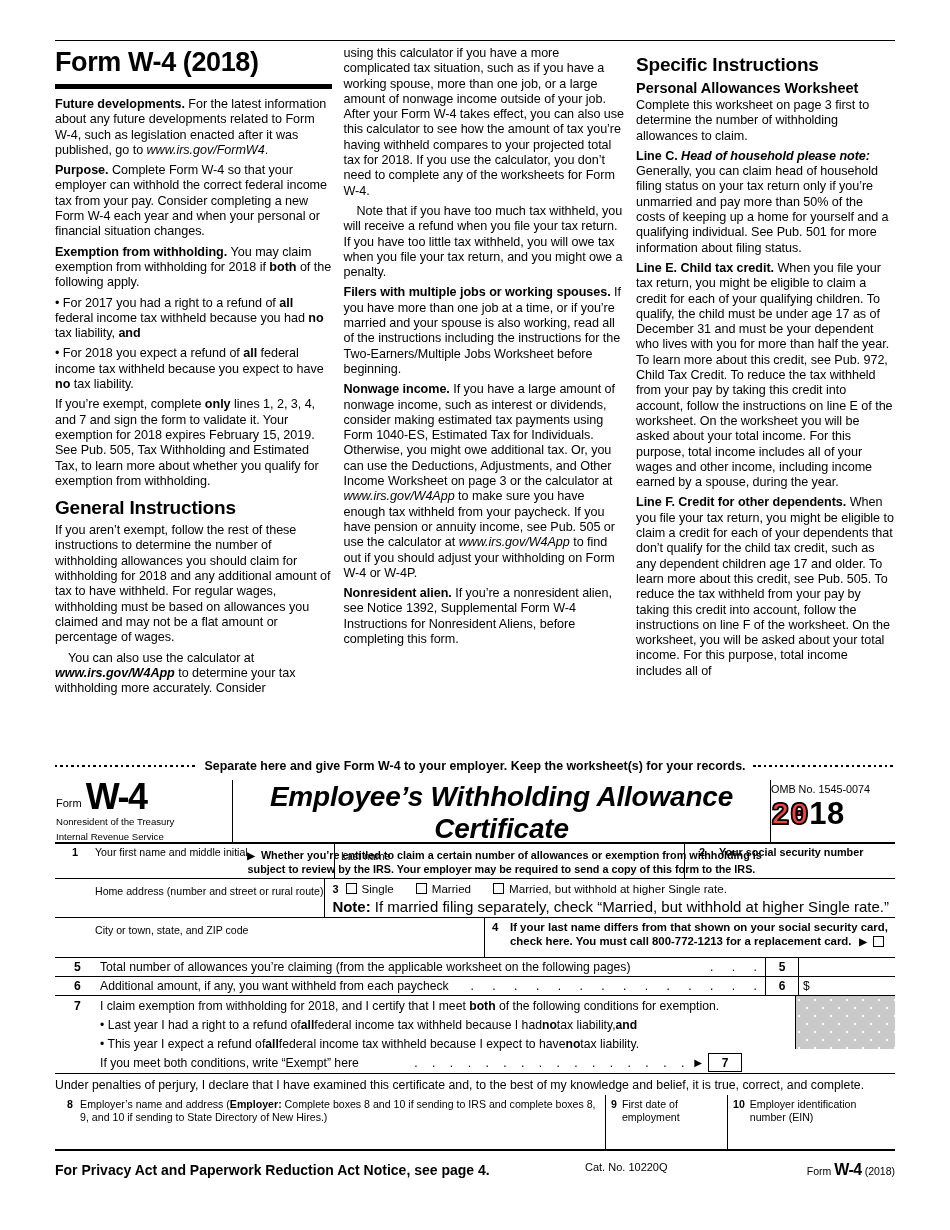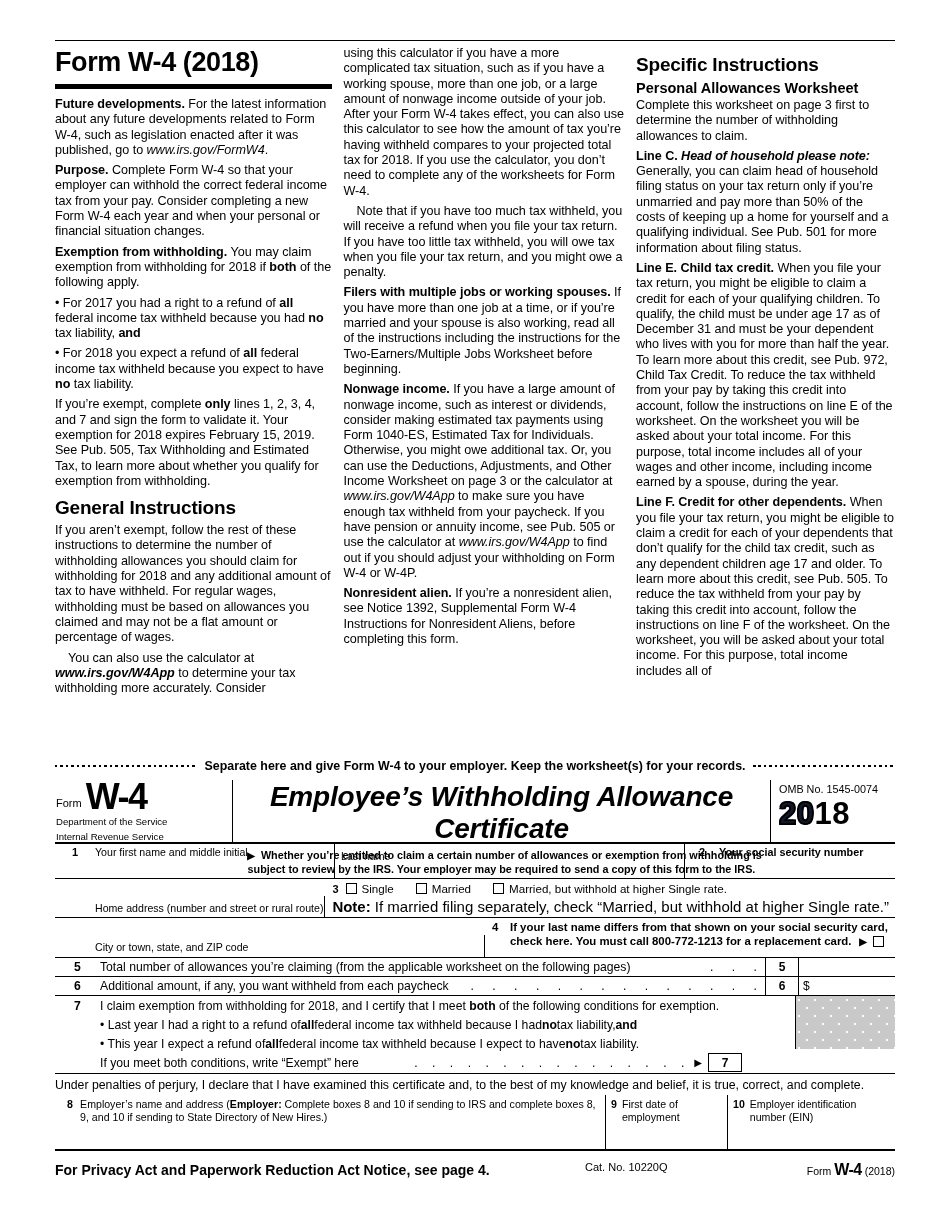--- a/index.html
+++ b/index.html
@@ -29,39 +29,39 @@
   
   .form-header { display:flex; border-bottom:2.2px solid #000; height:64px; }
   .fh-left { width:178px; border-right:1.6px solid #000; padding:1px 4px 0 1px; }
   .fh-w4row { display:flex; align-items:flex-end; gap:4px; }
   .fh-formword { font-size:11px; padding-bottom:4px; }
   .fh-w4 { font-size:36px; font-weight:700; letter-spacing:-1.5px; line-height:32px; }
   .fh-agency { font-size:9.6px; line-height:11.5px; margin-top:3px; }
   .fh-center { flex:1; text-align:center; padding:1px 8px 0 8px; }
   .fh-title { font-size:28px; font-weight:700; letter-spacing:-0.2px;font-style:italic; }
   .fh-sub { font-size:10.8px; font-weight:700; line-height:13.5px; margin-top:4px; }
-  .fh-right { width:125px; border-left:1.6px solid #000; padding:3px 2px 0 8px; }
+  .fh-right { width:125px; border-left:1.6px solid #000; padding:3px 2px 0 0; }
   .fh-omb { font-size:10.8px; white-space:nowrap; }
   .fh-year { font-size:31px; font-weight:700; letter-spacing:0.5px; margin-top:1px; }
-  .y-outline { color:#0f172a; -webkit-text-stroke:1.3px #000;
-    text-shadow:-1px -1px 0 #000,1px -1px 0 #000,-1px 1px 0 #000,1px 1px 0 #000; }
+  .y-outline { color:#ef4444; -webkit-text-stroke:1.3px #000;
+    text-shadow:-1px -1px 0 #000,1px -1px 0 #000,-1px 1px 0 #000,1px 1px 0 #000;font-family:Liberation Mono, monospace; }
   
   .row { display:flex; border-bottom:1px solid #000; position:relative; }
   .fnum { font-weight:700; font-size:11px; }
   .flabel { font-size:10.6px; }
   .flabel-b { font-size:10.8px; font-weight:700; }
   .row1 { height:35px; }
   .c-name { width:280px; border-right:1px solid #000; padding-top:2px; display:flex; }
   .c-name .fnum { width:40px; text-align:center; }
   .c-last { width:350px; border-right:1px solid #000; padding:2px 0 0 6px; }
   .c-ssn { flex:1; display:flex; padding-top:2px; }
   .c-ssn .fnum { width:34px; text-align:center; }
   .row2 { height:39px; }
   .row3 { height:40px; }
-  .c-left430 { width:430px; border-right:1px solid #000; padding:2px 0 0 40px;margin-top:17px; }
+  .c-left430 { width:430px; border-right:1px solid #000; padding:2px 0 0 40px; }
   .c-right { flex:1; padding:2px 6px 0 7px; }
   .opt-row { display:flex; align-items:center; font-size:11.6px; margin-top:1px; }
   .opt-row .fnum { margin-right:7px; }
   .cb { display:inline-block; width:11px; height:11px; border:1.3px solid #000; background:#fff; margin-right:5px; flex:0 0 auto; }
   .opt-label { margin-right:22px; white-space:nowrap; }
   .note-line { font-size:15px; margin-top:3px; white-space:nowrap;text-align:right; }
   .l4line { display:flex; font-size:11.4px; font-weight:700; line-height:15px; }
   .l4line .fnum { width:14px; margin-right:4px; font-size:11.4px; }
   .l4b { display:flex; align-items:center; padding-left:18px; font-size:11.4px; font-weight:700; }
   .l4spacer { flex:1; }
@@ -144,21 +144,21 @@
     <div class="sep-text">Separate here and give Form W-4 to your employer. Keep the worksheet(s) for your records.</div>
     <div class="dash"></div>
   </div>
 
   <div class="form-header">
     <div class="fh-left">
       <div class="fh-w4row">
         <span class="fh-formword">Form</span>
         <span class="fh-w4">W-4</span>
       </div>
-      <div class="fh-agency">Department of the Service</div>
+      <div class="fh-agency">Nonresident of the Treasury</div>
       <div class="fh-agency">Internal Revenue Service</div>
     </div>
     <div class="fh-center">
       <div class="fh-title">Employee’s Withholding Allowance Certificate</div>
       <div class="fh-sub"><span class="arrow">▶</span><span>Whether you’re entitled to claim a certain number of allowances or exemption from withholding is subject to review by the IRS. Your employer may be required to send a copy of this form to the IRS.</span></div>
     </div>
     <div class="fh-right">
       <div class="fh-omb">OMB No. 1545-0074</div>
       <div class="fh-year"><span class="y-outline">20</span><span>18</span></div>
     </div>

